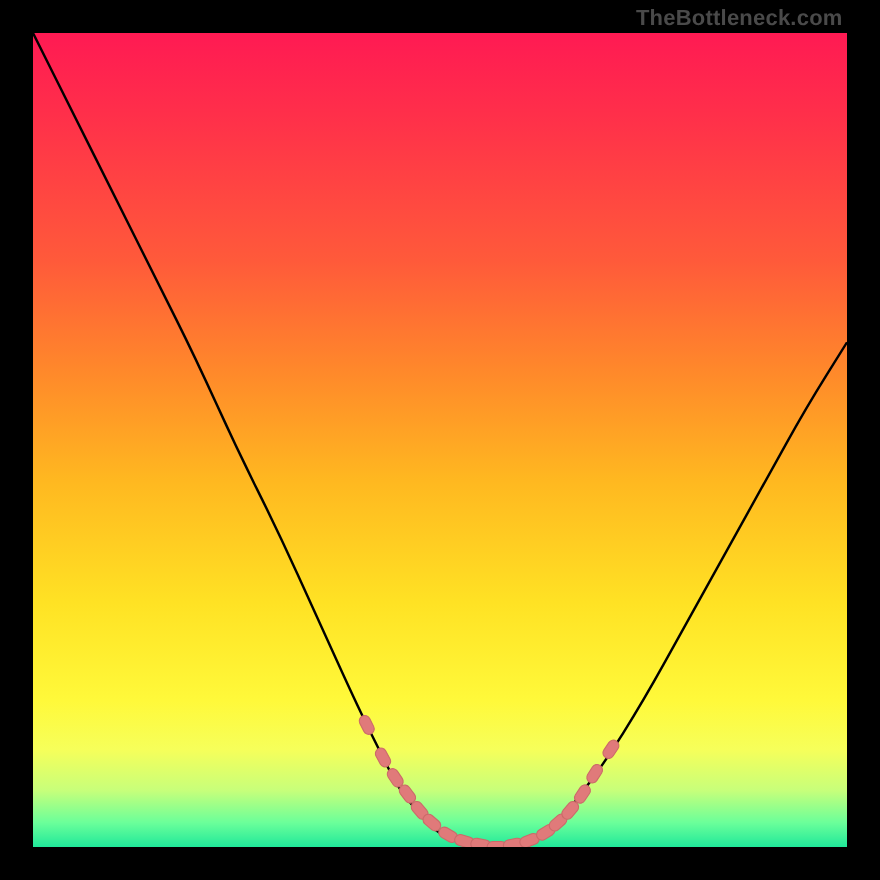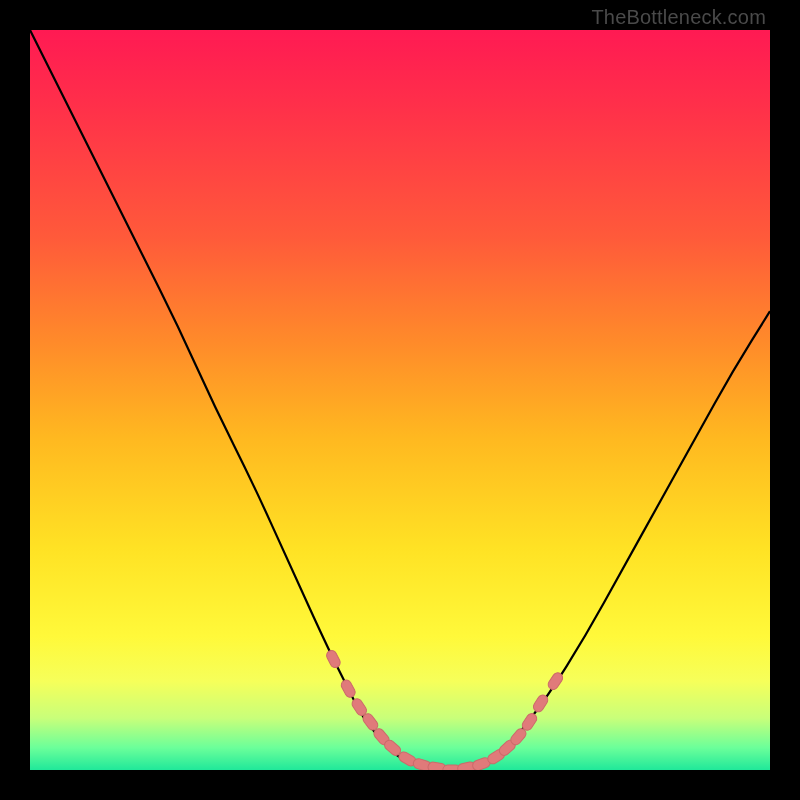--- a/index.html
+++ b/index.html
@@ -41,21 +41,21 @@
       #20e89a 100%
     );
   }
   .watermark {
     position: absolute;
     top: 6px;
     right: 34px;
     color: #4a4a4a;
     font-size: 20px;
     letter-spacing: 0.2px;
-    font-weight: 400;
+    font-weight: 700;
   }
   svg.curve {
     position: absolute;
     top: 0;
     left: 0;
   }
   .marker {
     fill: #e07a7a;
     stroke: #cc6a6a;
     stroke-width: 1;

